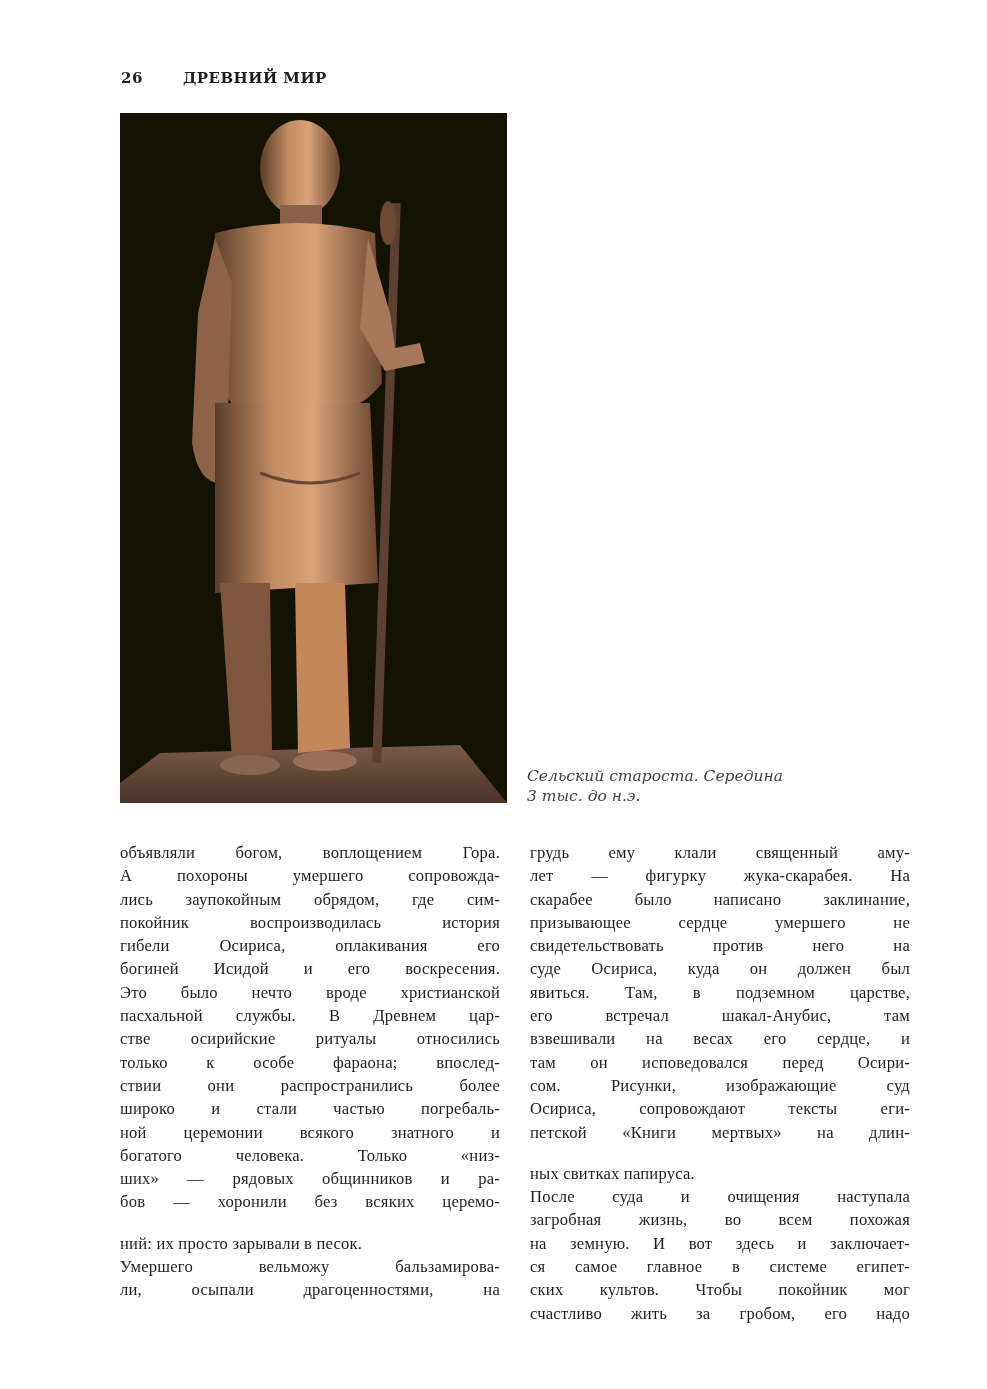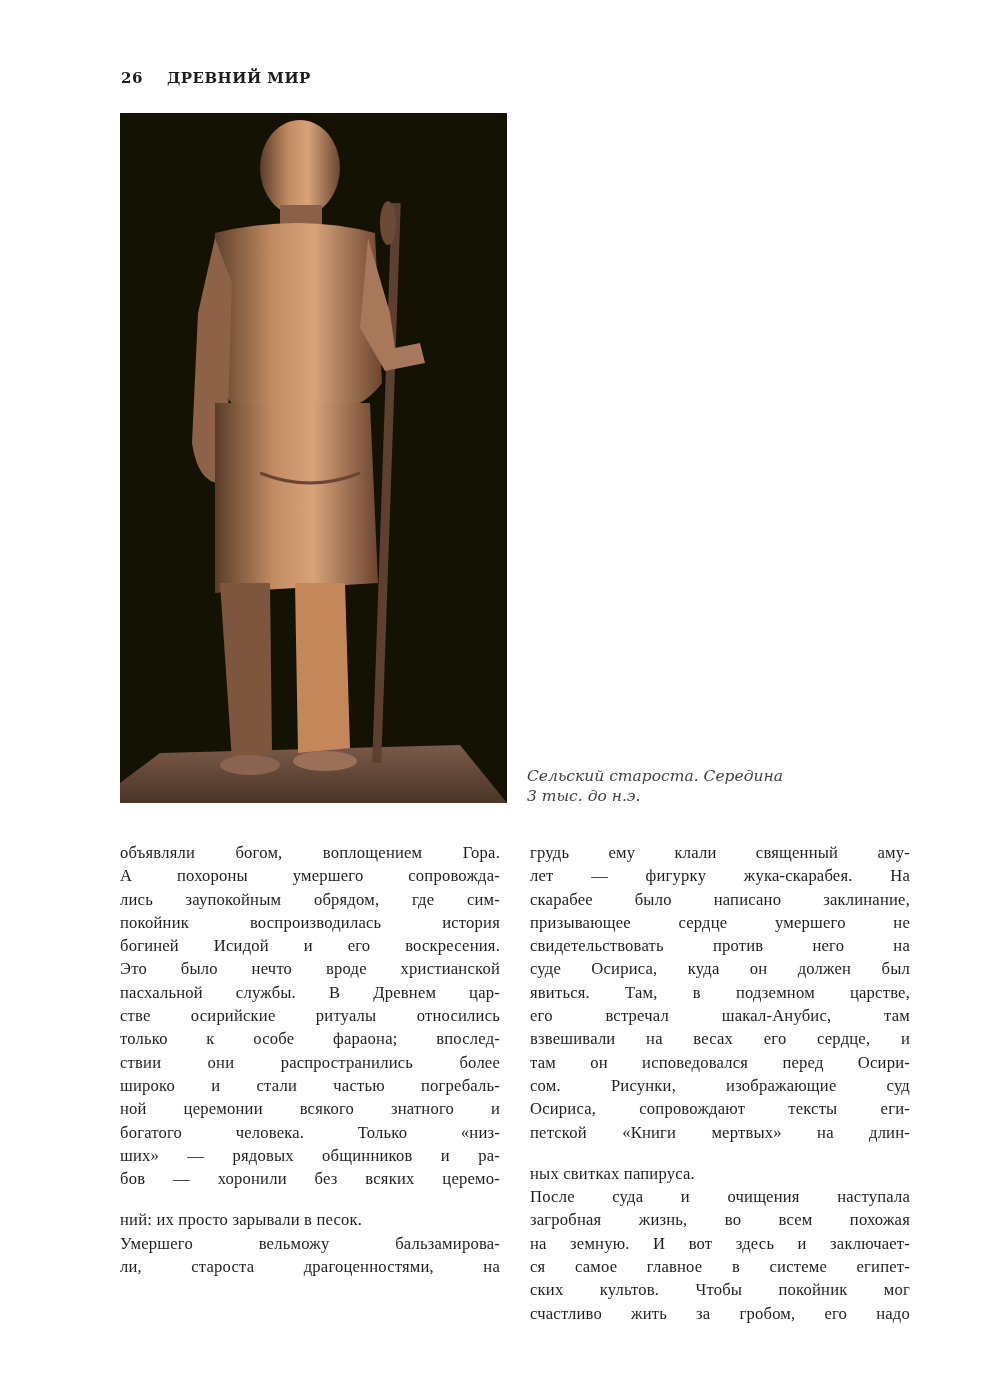--- a/index.html
+++ b/index.html
@@ -1,19 +1,19 @@
 <!DOCTYPE html>
 <html><head>
 <meta charset="utf-8">
 <style>
   html, body { margin: 0; padding: 0; background: #ffffff; }
   body { width: 987px; height: 1389px; position: relative; overflow: hidden;
          font-family: "DejaVu Serif", "Liberation Serif", serif; color: #1e1e1e; }
   .running-head { position: absolute; left: 121px; top: 69px; font-size: 15px;
-                  font-weight: bold; letter-spacing: 0.5px; display: flex; gap: 24px; }
+                  font-weight: bold; letter-spacing: 0.5px; display: flex; gap: 40px; }
   .photo { position: absolute; left: 120px; top: 113px; width: 387px; height: 690px;
            background: #141203; overflow: hidden; }
   .photo svg { display: block; }
   .caption { position: absolute; left: 527px; top: 766px; width: 300px;
              font-style: italic; font-size: 15.5px; line-height: 20px; color: #404040;
              font-family: "DejaVu Serif", serif; }
   .col { position: absolute; top: 841px; width: 380px; font-size: 16.6px; line-height: 23.3px;
          text-align: justify; font-family: "Liberation Serif", "DejaVu Serif", serif; letter-spacing: 0.2px; }
   .col-left { left: 120px; }
   .col-right { left: 530px; }
@@ -72,34 +72,35 @@
 <div class="caption">
   <div>Сельский староста. Середина</div>
   <div>3 тыс. до н.э.</div>
 </div>
 
 <div class="col col-left">
   <span class="line">объявляли богом, воплощением Гора.</span>
   <span class="line">А похороны умершего сопровожда-</span>
   <span class="line">лись заупокойным обрядом, где сим-</span>
   <span class="line">покойник воспроизводилась история</span>
+  <span class="line">гибели Осириса, оплакивания его</span>
   <span class="line">богиней Исидой и его воскресения.</span>
   <span class="line">Это было нечто вроде христианской</span>
   <span class="line">пасхальной службы. В Древнем цар-</span>
   <span class="line">стве осирийские ритуалы относились</span>
   <span class="line">только к особе фараона; впослед-</span>
   <span class="line">ствии они распространились более</span>
   <span class="line">широко и стали частью погребаль-</span>
   <span class="line">ной церемонии всякого знатного и</span>
   <span class="line">богатого человека. Только «низ-</span>
   <span class="line">ших» — рядовых общинников и ра-</span>
   <span class="line">бов — хоронили без всяких церемо-</span>
   <span class="line last">ний: их просто зарывали в песок.</span>
   <span class="line">Умершего вельможу бальзамирова-</span>
-  <span class="line">ли, староста драгоценностями, на</span>
+  <span class="line">ли, осыпали драгоценностями, на</span>
 </div>
 
 <div class="col col-right">
   <span class="line">грудь ему клали священный аму-</span>
   <span class="line">лет — фигурку жука-скарабея. На</span>
   <span class="line">скарабее было написано заклинание,</span>
   <span class="line">призывающее сердце умершего не</span>
   <span class="line">свидетельствовать против него на</span>
   <span class="line">суде Осириса, куда он должен был</span>
   <span class="line">явиться. Там, в подземном царстве,</span>

